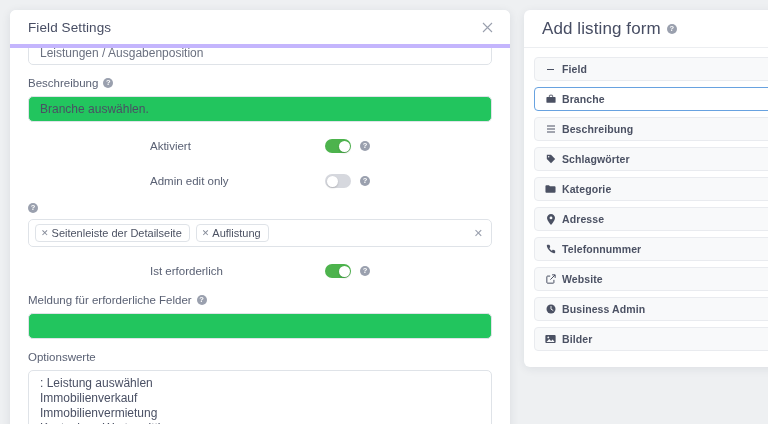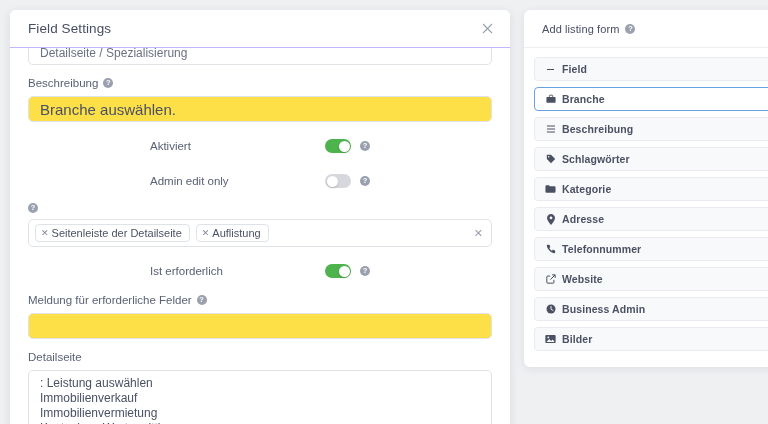--- a/index.html
+++ b/index.html
@@ -41,21 +41,21 @@
     display: flex;
     flex-direction: column;
   }
 
   .modal-header {
     height: 38px;
     flex: 0 0 38px;
     display: flex;
     align-items: center;
     padding: 0 14px 0 18px;
-    border-bottom: 1px solid #c4b5fd;
+    border-bottom: 4px solid #c4b5fd;
     background: #fff;
   }
   .modal-title {
     font-size: 13.5px;
     color: #474d63;
     font-weight: 400;
     letter-spacing: .1px;
     flex: 1;
   }
   .close-x {
@@ -113,23 +113,23 @@
     flex: 0 0 10px;
     cursor: pointer;
     font-family: "Liberation Sans", sans-serif;
   }
 
   .text-input {
     width: 100%;
     height: 26px;
     border: 1px solid #dfe3e8;
     border-radius: 5px;
-    background: #fde047;
+    background: #22c55e;
     padding: 0 11px;
-    font-size: 15px;
+    font-size: 12px;
     font-family: "Liberation Sans", sans-serif;
     color: #4a5064;
     outline: none;
   }
   .text-input::placeholder { color: #b3b8c2; }
 
   
   .toggle-row {
     display: flex;
     align-items: center;
@@ -232,21 +232,21 @@
   }
   .rp-header {
     height: 38px;
     display: flex;
     align-items: center;
     gap: 6px;
     padding: 0 18px;
     border-bottom: 1px solid #eceef1;
   }
   .rp-title {
-    font-size: 11px;
+    font-size: 17px;
     color: #474d63;
     letter-spacing: .1px;
   }
   .rp-list { padding: 9px 10px 0 10px; }
   .rp-item {
     height: 24px;
     border: 1px solid #e9ebef;
     border-radius: 4px;
     background: #f8f9fa;
     display: flex;
@@ -283,21 +283,21 @@
       <div class="close-x">
         <svg width="11" height="11" viewBox="0 0 11 11" fill="none" stroke="currentColor" stroke-width="1.1">
           <path d="M1 1 L10 10 M10 1 L1 10"></path>
         </svg>
       </div>
     </div>
 
     <div class="modal-body">
 
       <div class="clipped-field">
-        <span>Detailseite / Spezialisierung</span>
+        <span>Leistungen / Ausgabenposition</span>
       </div>
 
       <div class="field-group">
         <div class="field-label">
           <span>Beschreibung</span>
           <span class="help-dot">?</span>
         </div>
         <input class="text-input" value="Branche auswählen." style="">
       </div>
 
@@ -352,21 +352,21 @@
       <div class="field-group">
         <div class="field-label">
           <span>Meldung für erforderliche Felder</span>
           <span class="help-dot">?</span>
         </div>
         <input class="text-input" value="" style="">
       </div>
 
       <div class="field-group">
         <div class="field-label">
-          <span>Detailseite</span>
+          <span>Optionswerte</span>
         </div>
         <textarea class="textarea" style="">: Leistung auswählen
 Immobilienverkauf
 Immobilienvermietung
 Kostenlose Wertermittlung
 Gewerbeimmobilien</textarea>
         
       </div>
 
     </div>

